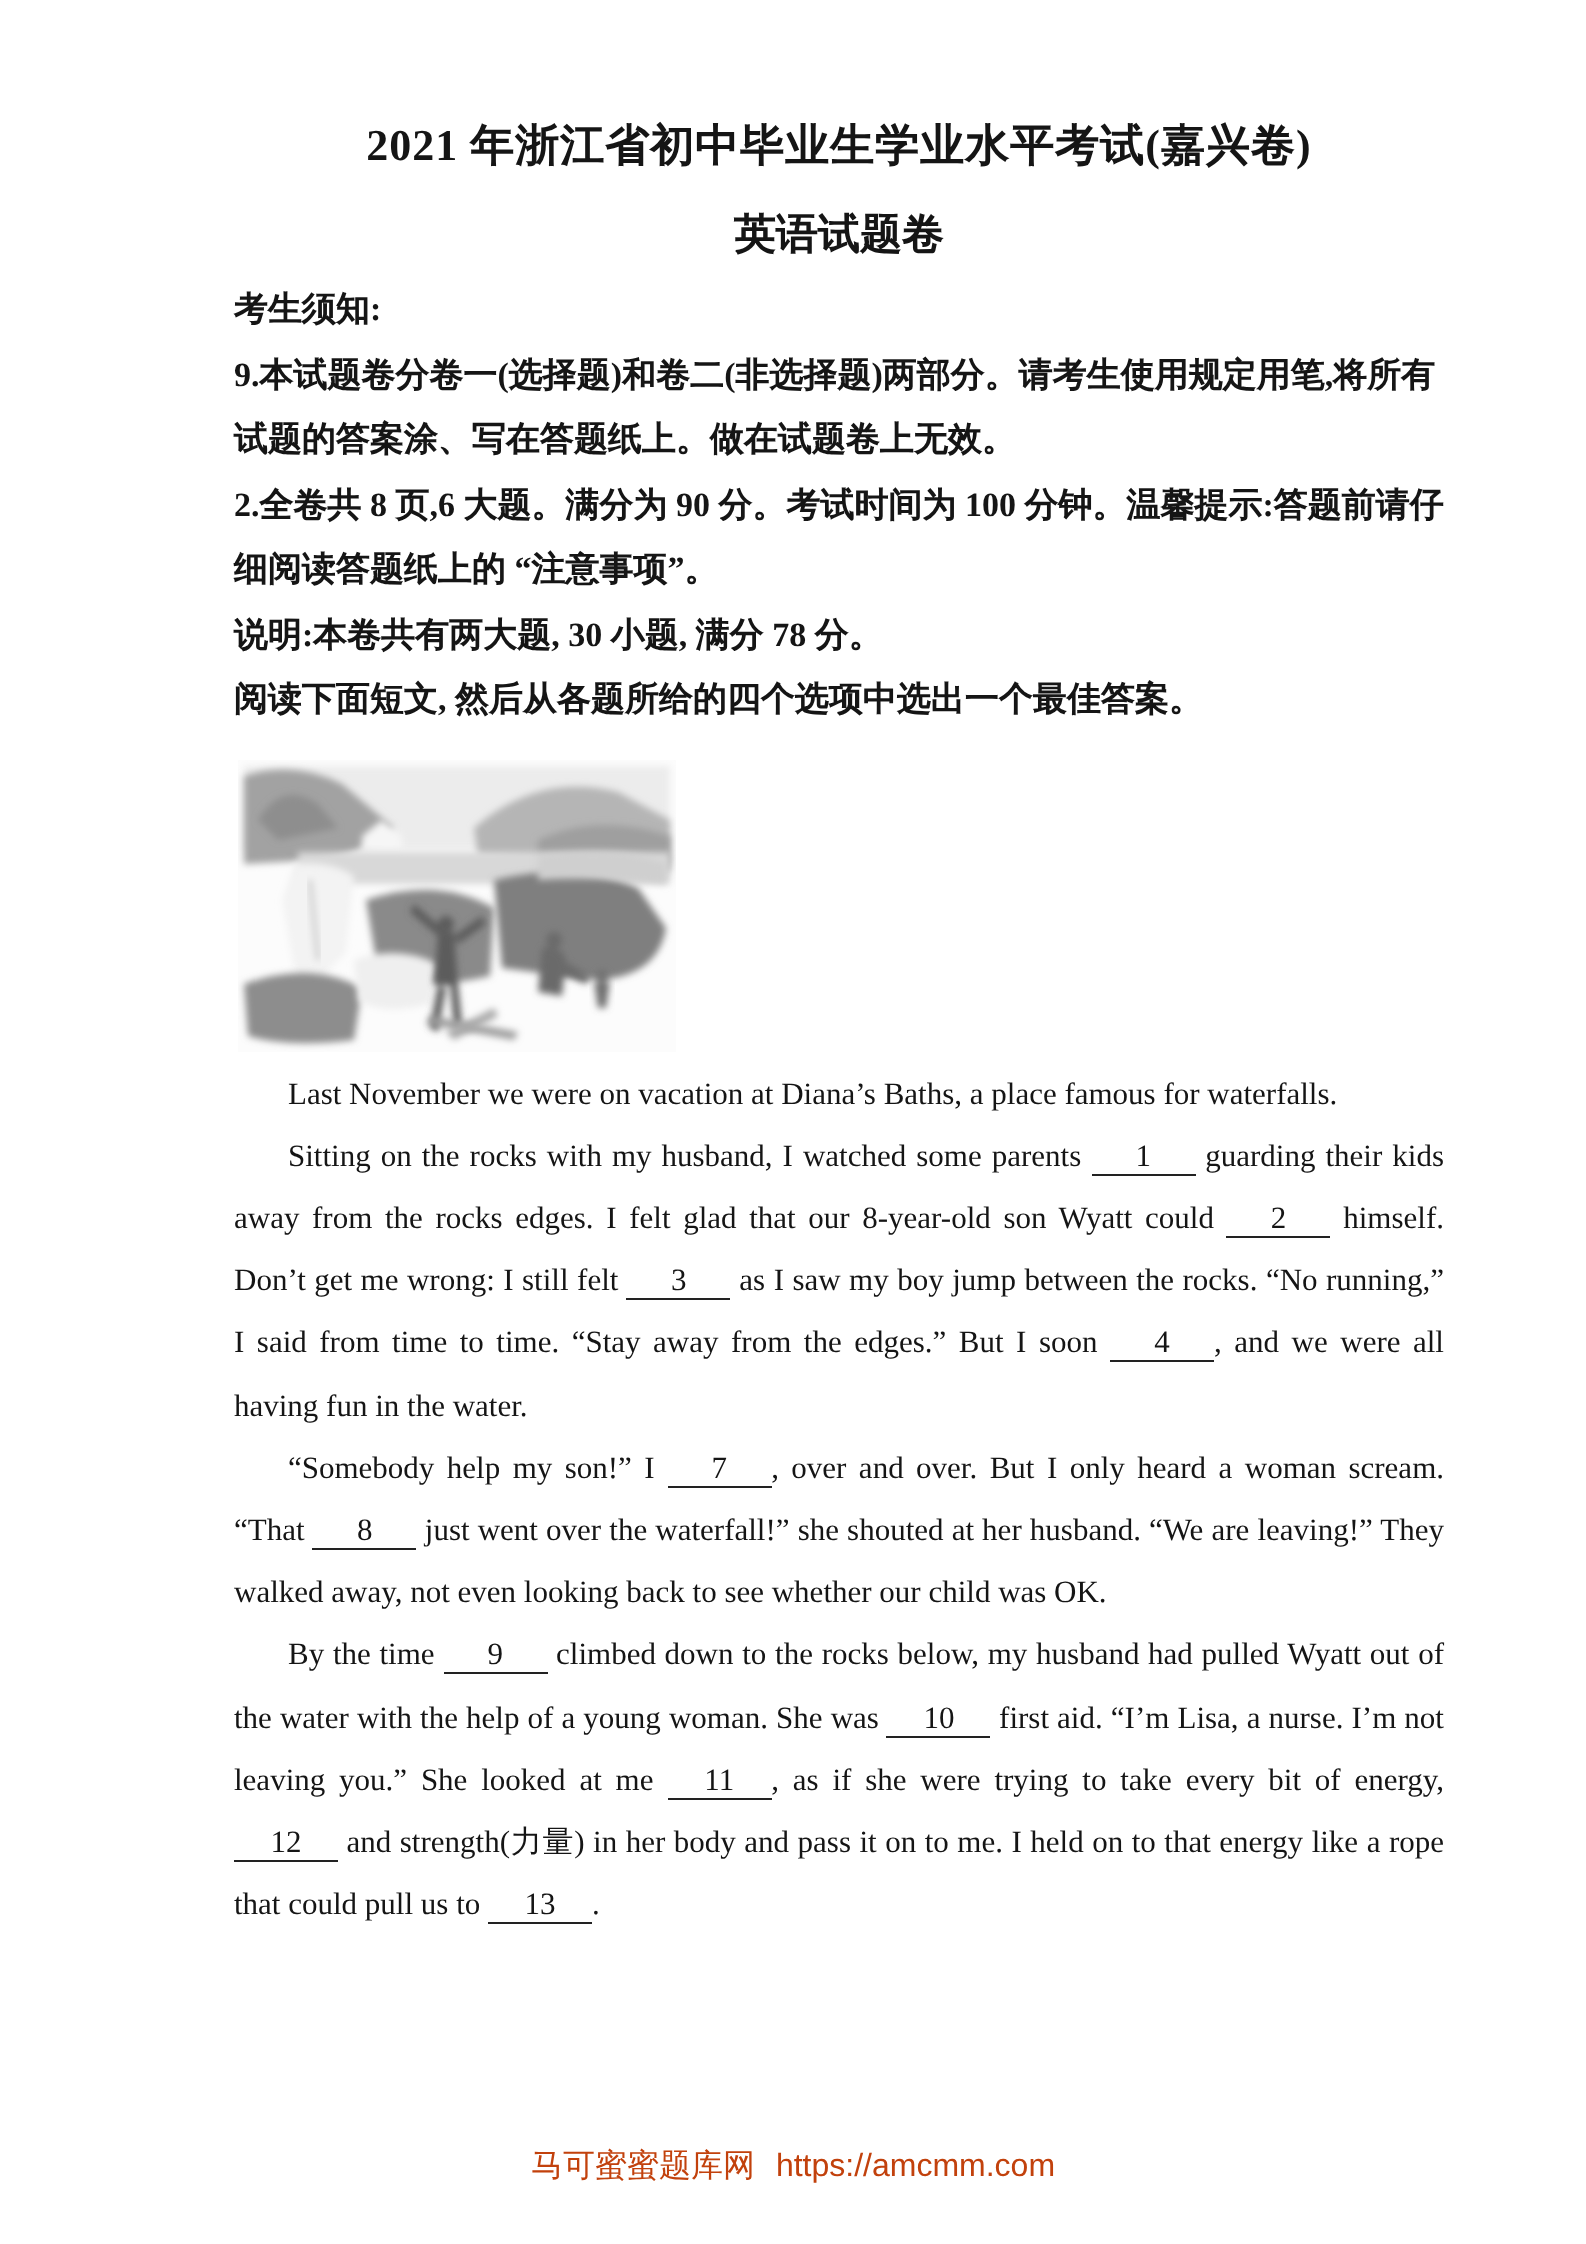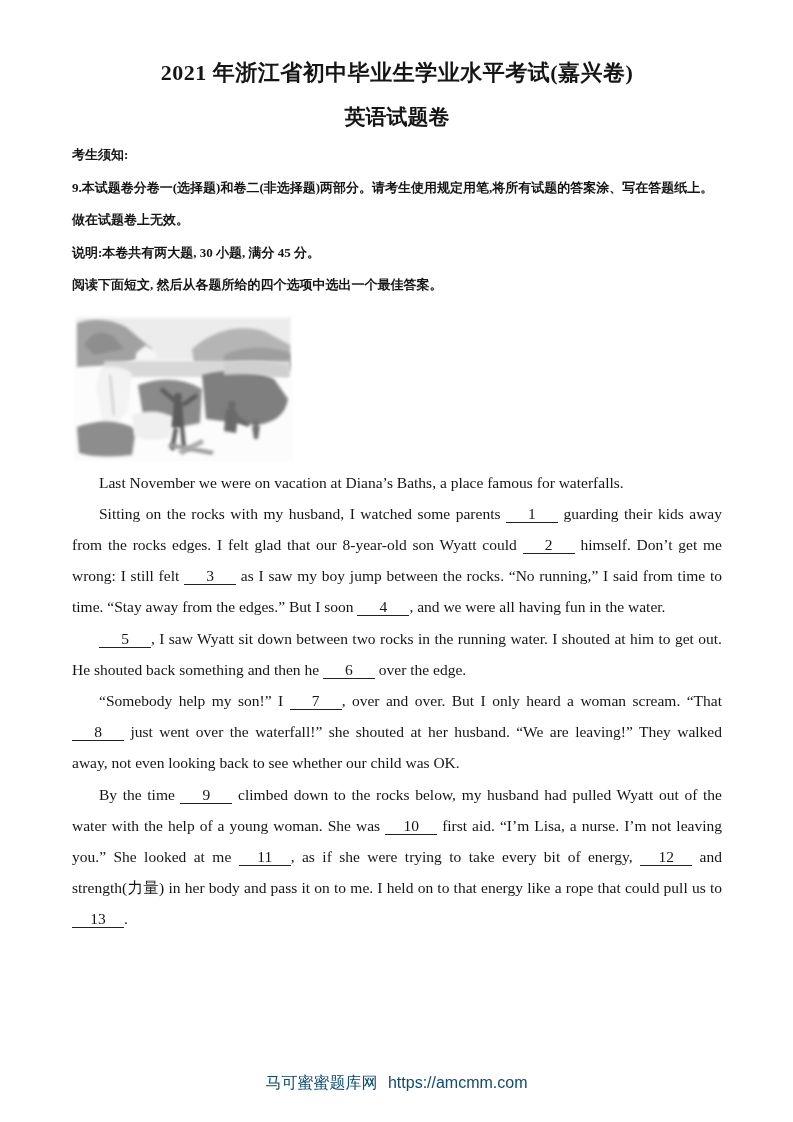--- a/index.html
+++ b/index.html
@@ -4,33 +4,33 @@
 <style>
   html, body { margin: 0; padding: 0; }
   body {
     width: 793px; height: 1122px;
     background: #ffffff;
     position: relative;
     overflow: hidden;
     color: #151515;
     font-family: "Liberation Serif", serif;
   }
-  .page { padding: 58px 71px 0 72px; }
+  .page { padding: 58px 71px 0 72px; margin-left: 45px; }
 
   .title {
     font-size: 22px; font-weight: bold; text-align: center;
     margin: 0; letter-spacing: 0.5px;
     font-family: "Liberation Serif", serif;
   }
   .subtitle {
     font-size: 21px; font-weight: bold; text-align: center;
     margin: 15px 0 8px 0;
   }
   .cn {
-    font-size: 13px; font-weight: bold;
+    font-size: 17px; font-weight: bold;
     line-height: 32.5px;
     font-family: "Liberation Serif", serif;
   }
   .center { text-align: center; }
 
   .illus { margin: 13px 0 6px 2px; width: 219px; height: 146px; }
   .illus svg { display: block; }
 
   .passage {
     font-size: 15.5px;
@@ -46,38 +46,39 @@
     text-align: center;
     border-bottom: 1.4px solid #222;
     line-height: 16px;
   }
 
   .footer {
     position: absolute; left: 0; bottom: 28px; width: 100%;
     text-align: center;
     font-family: "Liberation Sans", sans-serif;
     font-size: 16px;
-    color: #0c4a6e;
+    color: #c2410c;
   }
   .footer span { margin: 0 3px; }
 </style>
 </head>
 <body>
 
 <div class="page">
 
   <h1 class="title">2021 年浙江省初中毕业生学业水平考试(嘉兴卷)</h1>
   <h2 class="subtitle">英语试题卷</h2>
 
   <div class="cn">考生须知:</div>
   <div>
       <div class="cn">9.本试题卷分卷一(选择题)和卷二(非选择题)两部分。请考生使用规定用笔,将所有试题的答案涂、写在答题纸上。做在试题卷上无效。</div>
+      <div class="cn">2.全卷共 8 页,6 大题。满分为 90 分。考试时间为 100 分钟。温馨提示:答题前请仔细阅读答题纸上的 “注意事项”。</div>
     </div>
 
-  <div class="cn">说明:本卷共有两大题, 30 小题, 满分 45 分。</div>
+  <div class="cn">说明:本卷共有两大题, 30 小题, 满分 78 分。</div>
   <div class="cn">阅读下面短文, 然后从各题所给的四个选项中选出一个最佳答案。</div>
 
   <div class="illus">
     <svg width="219" height="146" viewBox="0 0 219 146" xmlns="http://www.w3.org/2000/svg">
       <defs>
         <filter id="sf" x="-30%" y="-30%" width="160%" height="160%">
           <feGaussianBlur stdDeviation="1.8"></feGaussianBlur>
         </filter>
       </defs>
       <rect x="0" y="0" width="219" height="146" fill="#fcfcfc"></rect>
@@ -113,21 +114,20 @@
         <path d="M178 111 L186 111 L184 124 L180 124 Z"></path>
       </g>
       <path d="M96 128 L140 136 L138 140 L94 132 Z" fill="#9b9b9b" filter="url(#sf)"></path>
       <path d="M104 136 L128 124 L130 128 L108 140 Z" fill="#a8a8a8" filter="url(#sf)"></path>
     </svg>
   </div>
 
   <div class="passage">
       <p class="para">Last November we were on vacation at Diana’s Baths, a place famous for waterfalls.</p>
       <p class="para">Sitting on the rocks with my husband, I watched some parents <span class="blank">1</span> guarding their kids away from the rocks edges. I felt glad that our 8-year-old son Wyatt could <span class="blank">2</span> himself. Don’t get me wrong: I still felt <span class="blank">3</span> as I saw my boy jump between the rocks. “No running,” I said from time to time. “Stay away from the edges.” But I soon <span class="blank">4</span>, and we were all having fun in the water.</p>
-      <p class="para"><span class="blank">5</span>, I saw Wyatt sit down between two rocks in the running water. I shouted at him to get out. He shouted back something and then he <span class="blank">6</span> over the edge.</p>
       <p class="para">“Somebody help my son!” I <span class="blank">7</span>, over and over. But I only heard a woman scream. “That <span class="blank">8</span> just went over the waterfall!” she shouted at her husband. “We are leaving!” They walked away, not even looking back to see whether our child was OK.</p>
       <p class="para">By the time <span class="blank">9</span> climbed down to the rocks below, my husband had pulled Wyatt out of the water with the help of a young woman. She was <span class="blank">10</span> first aid. “I’m Lisa, a nurse. I’m not leaving you.” She looked at me <span class="blank">11</span>, as if she were trying to take every bit of energy, <span class="blank">12</span> and strength(力量) in her body and pass it on to me. I held on to that energy like a rope that could pull us to <span class="blank">13</span>.</p>
     </div>
 
 </div>
 
 <div class="footer">
   <span>马可蜜蜜题库网</span>
   <span>https://amcmm.com</span>
 </div>

